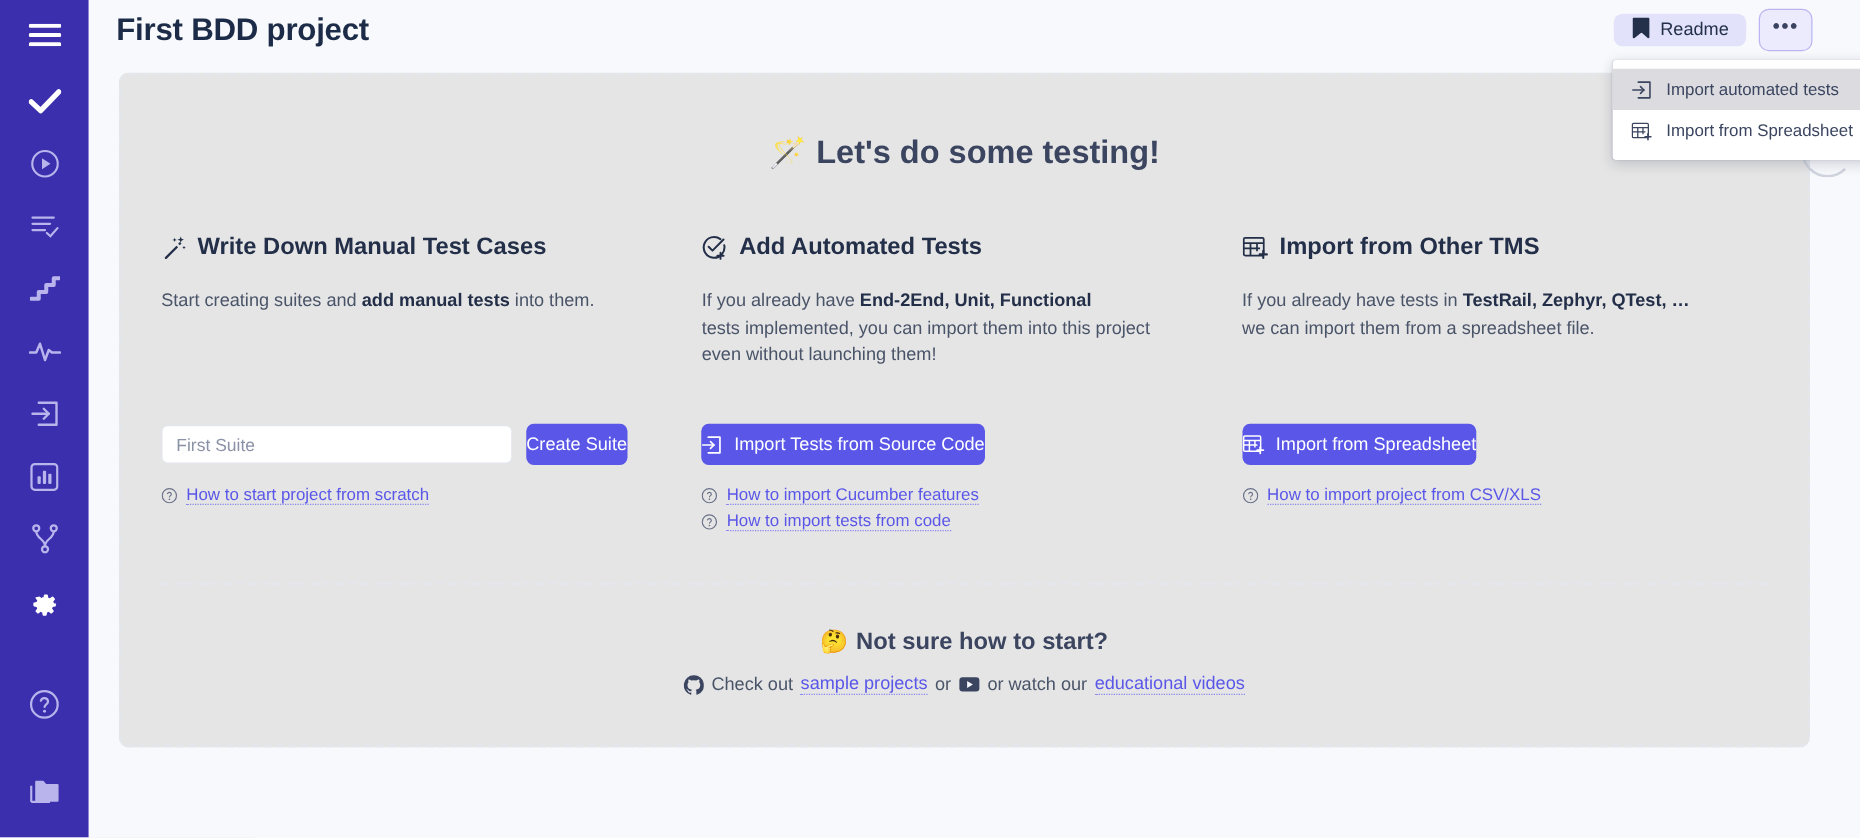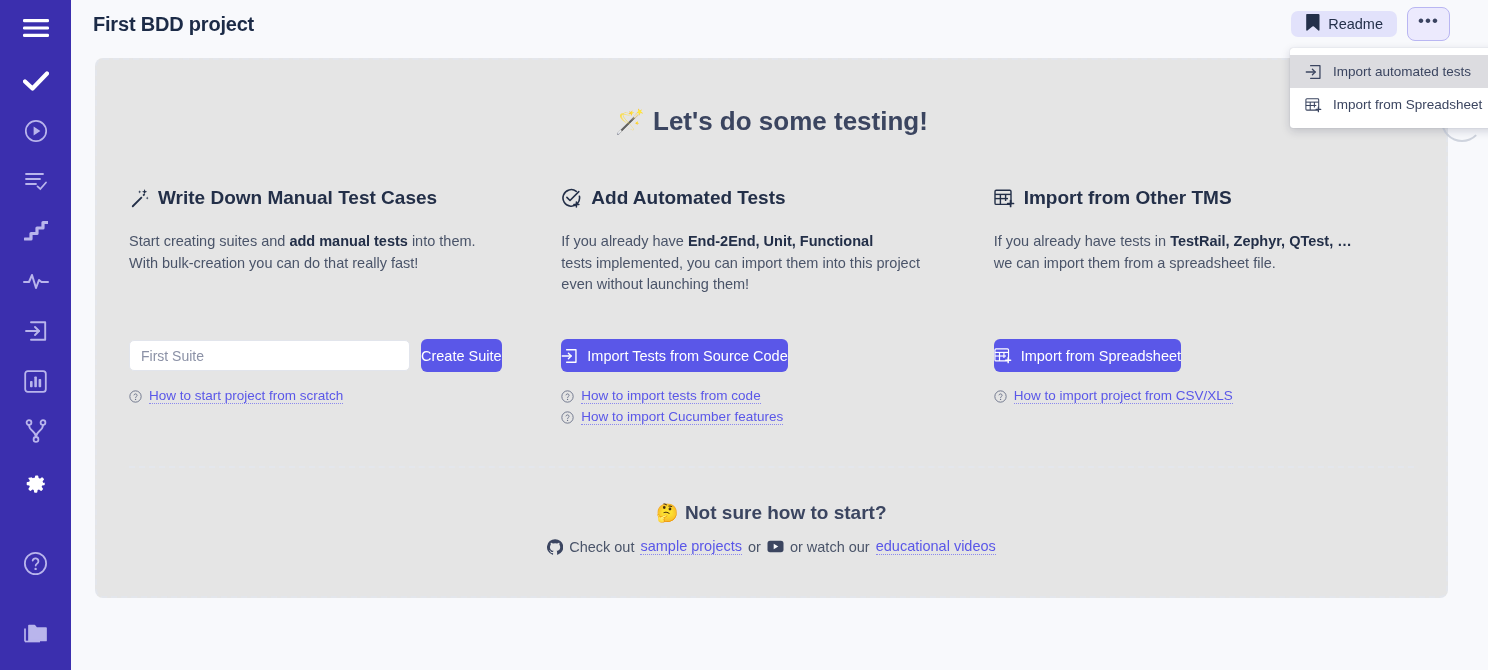--- a/index.html
+++ b/index.html
@@ -35,21 +35,21 @@
     background: #f8f9fc;
     position: relative;
   }
   .topbar {
     height: 48px;
     display: flex; align-items: center;
     padding: 0 38px 0 22px;
     position: relative;
   }
   .page-title {
-    font-size: 20px; font-weight: bold; color: #1c2b47;
+    font-size: 25px; font-weight: bold; color: #1c2b47;
     letter-spacing: -0.2px;
   }
   .topbar-right {
     margin-left: auto; display: flex; align-items: center; gap: 10px;
   }
   .btn-readme {
     background: #e2e2fb; color: #24304a;
     border: none; border-radius: 7px;
     height: 26px; padding: 0 14px;
     display: flex; align-items: center; gap: 8px;
@@ -345,21 +345,20 @@
                   <path d="M13.5 6.9l1.4-1.4 1.3 1.3-1.4 1.4z"></path>
                   <path d="M15.6 1.1l.7 1.9 1.9.7-1.9.7-.7 1.9-.7-1.9-1.9-.7 1.9-.7z"></path>
                   <path d="M10.7 2.2l.45 1.25 1.25.45-1.25.45-.45 1.25-.45-1.25-1.25-.45 1.25-.45z"></path>
                   <path d="M18.2 8.6l.4 1.05 1.05.4-1.05.4-.4 1.05-.4-1.05-1.05-.4 1.05-.4z"></path>
                 </svg>
             </span>
             <span>Write Down Manual Test Cases</span>
           </div>
           <div class="col-body">
             <span>Start creating suites and </span><b>add manual tests</b><span> into them.</span><br>
-            <span>With bulk-creation you can do that really fast!</span>
           </div>
           <div class="row-input">
             <input class="suite-input" type="text" value="" placeholder="First Suite" style="">
             <button class="btn-primary">
               <span>Create Suite</span>
             </button>
           </div>
           <div class="helplinks">
             <div class="helplink">
               <span class="q">
@@ -408,31 +407,31 @@
           </div>
           <div class="helplinks">
             <div class="helplink">
               <span class="q">
                 <svg width="13" height="13" viewBox="0 0 14 14">
                     <circle cx="7" cy="7" r="6.1" stroke="currentColor" stroke-width="1" fill="none"></circle>
                     <path d="M5.4 5.3a1.7 1.7 0 013.3.5c0 1.1-1.6 1.3-1.6 2.4" stroke="currentColor" stroke-width="1" fill="none" stroke-linecap="round"></path>
                     <circle cx="7.05" cy="10.1" r="0.72" fill="currentColor"></circle>
                   </svg>
               </span>
-              <a>How to import tests from code</a>
+              <a>How to import Cucumber features</a>
             </div>
             <div class="helplink">
               <span class="q">
                 <svg width="13" height="13" viewBox="0 0 14 14">
                     <circle cx="7" cy="7" r="6.1" stroke="currentColor" stroke-width="1" fill="none"></circle>
                     <path d="M5.4 5.3a1.7 1.7 0 013.3.5c0 1.1-1.6 1.3-1.6 2.4" stroke="currentColor" stroke-width="1" fill="none" stroke-linecap="round"></path>
                     <circle cx="7.05" cy="10.1" r="0.72" fill="currentColor"></circle>
                   </svg>
               </span>
-              <a>How to import Cucumber features</a>
+              <a>How to import tests from code</a>
             </div>
           </div>
         </div>
 
         <div class="col">
           <div class="col-head">
             <span class="ci">
               <svg width="21" height="20" viewBox="0 0 21 20">
                   <g stroke="currentColor" stroke-width="1.4" fill="none">
                     <rect x="1" y="2.2" width="16" height="14.2" rx="1.2"></rect>

